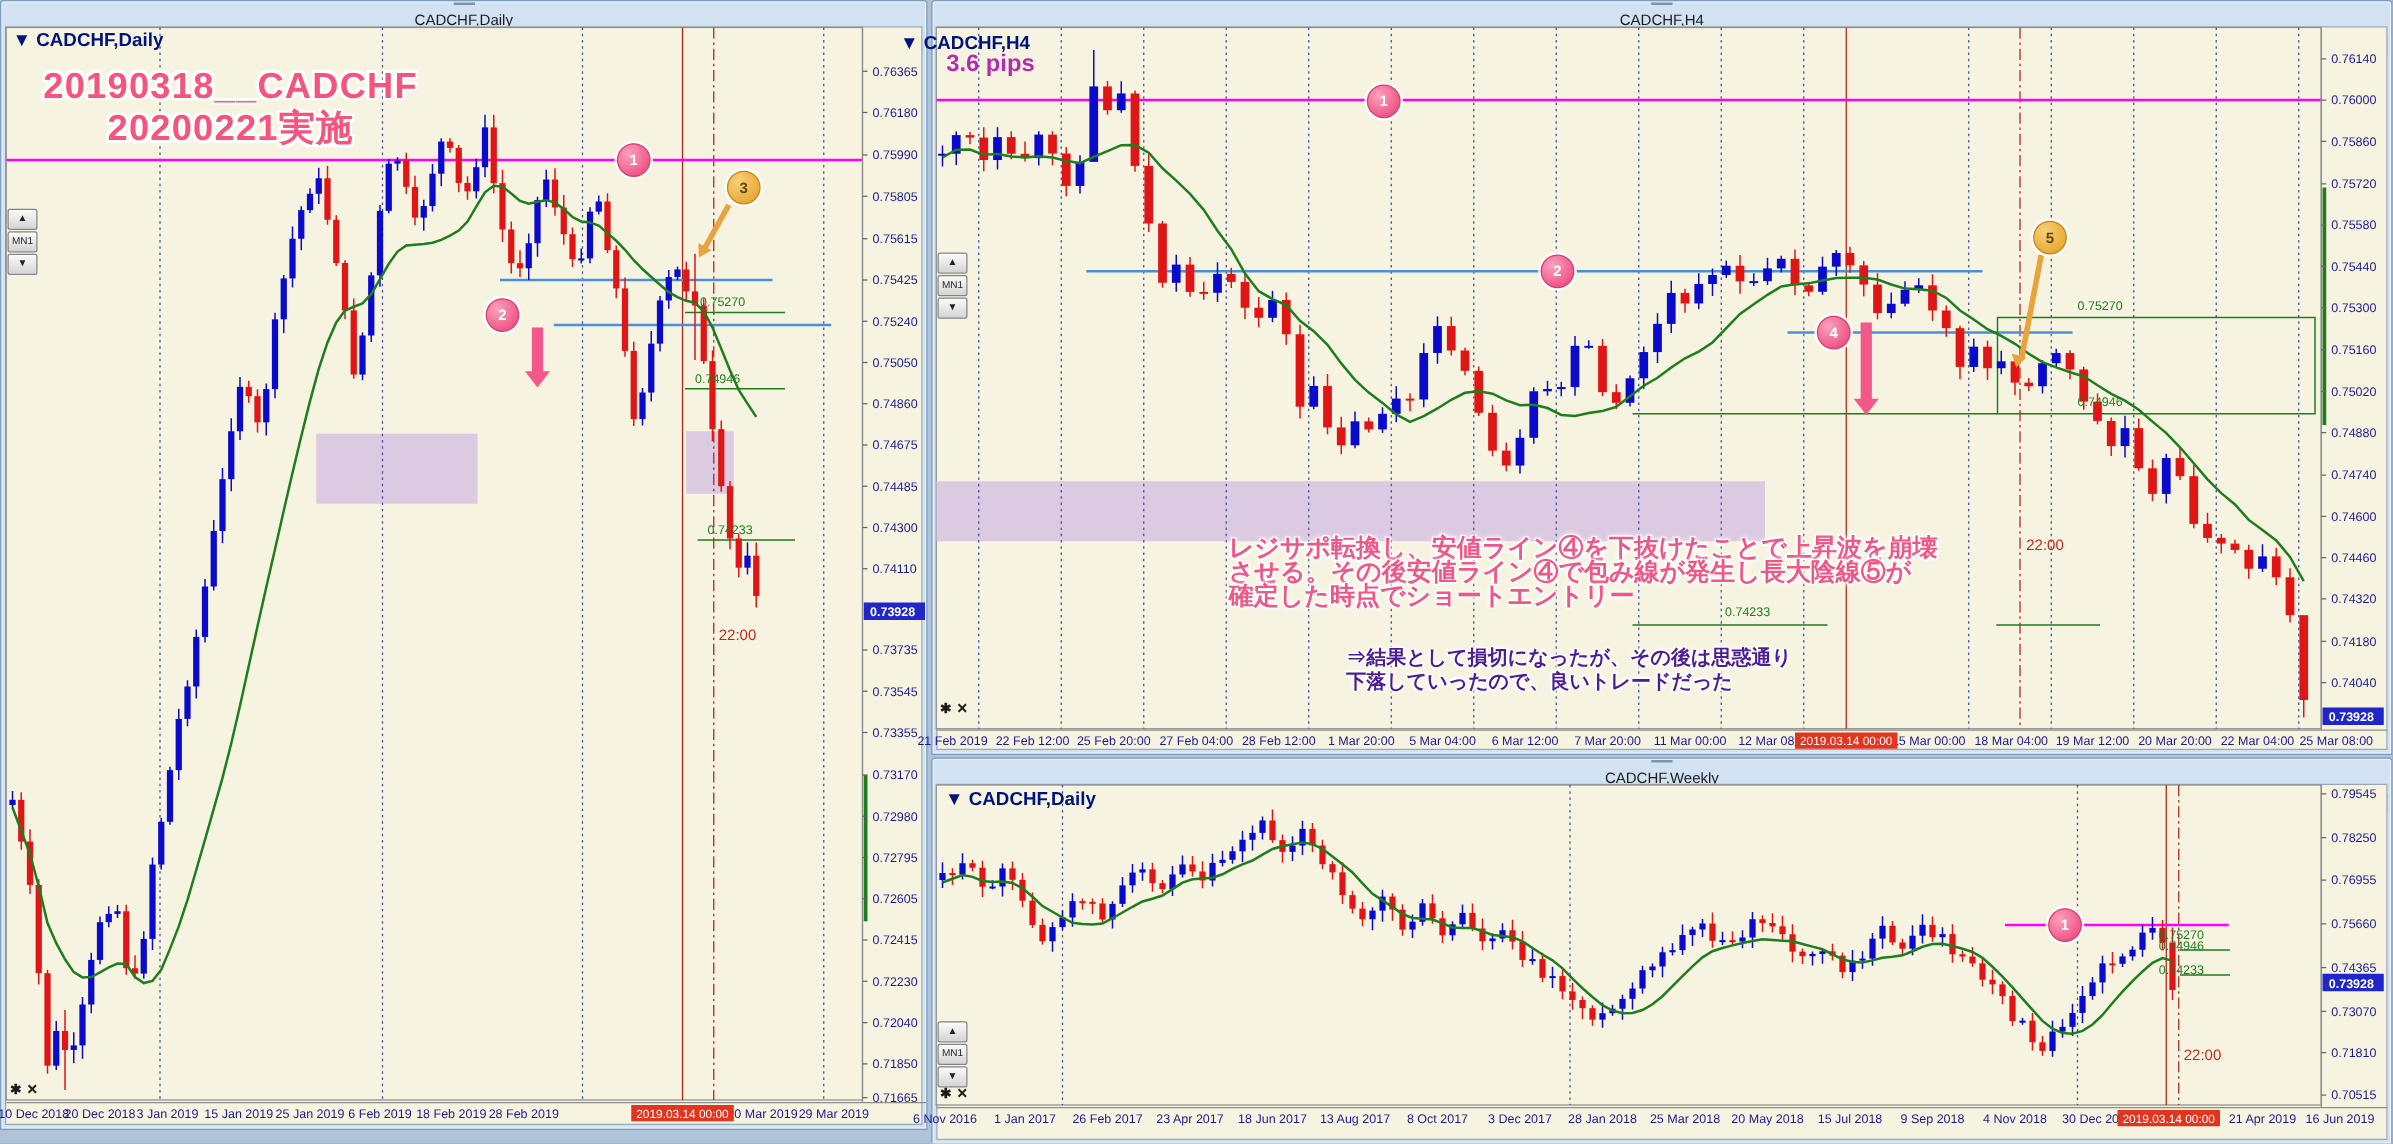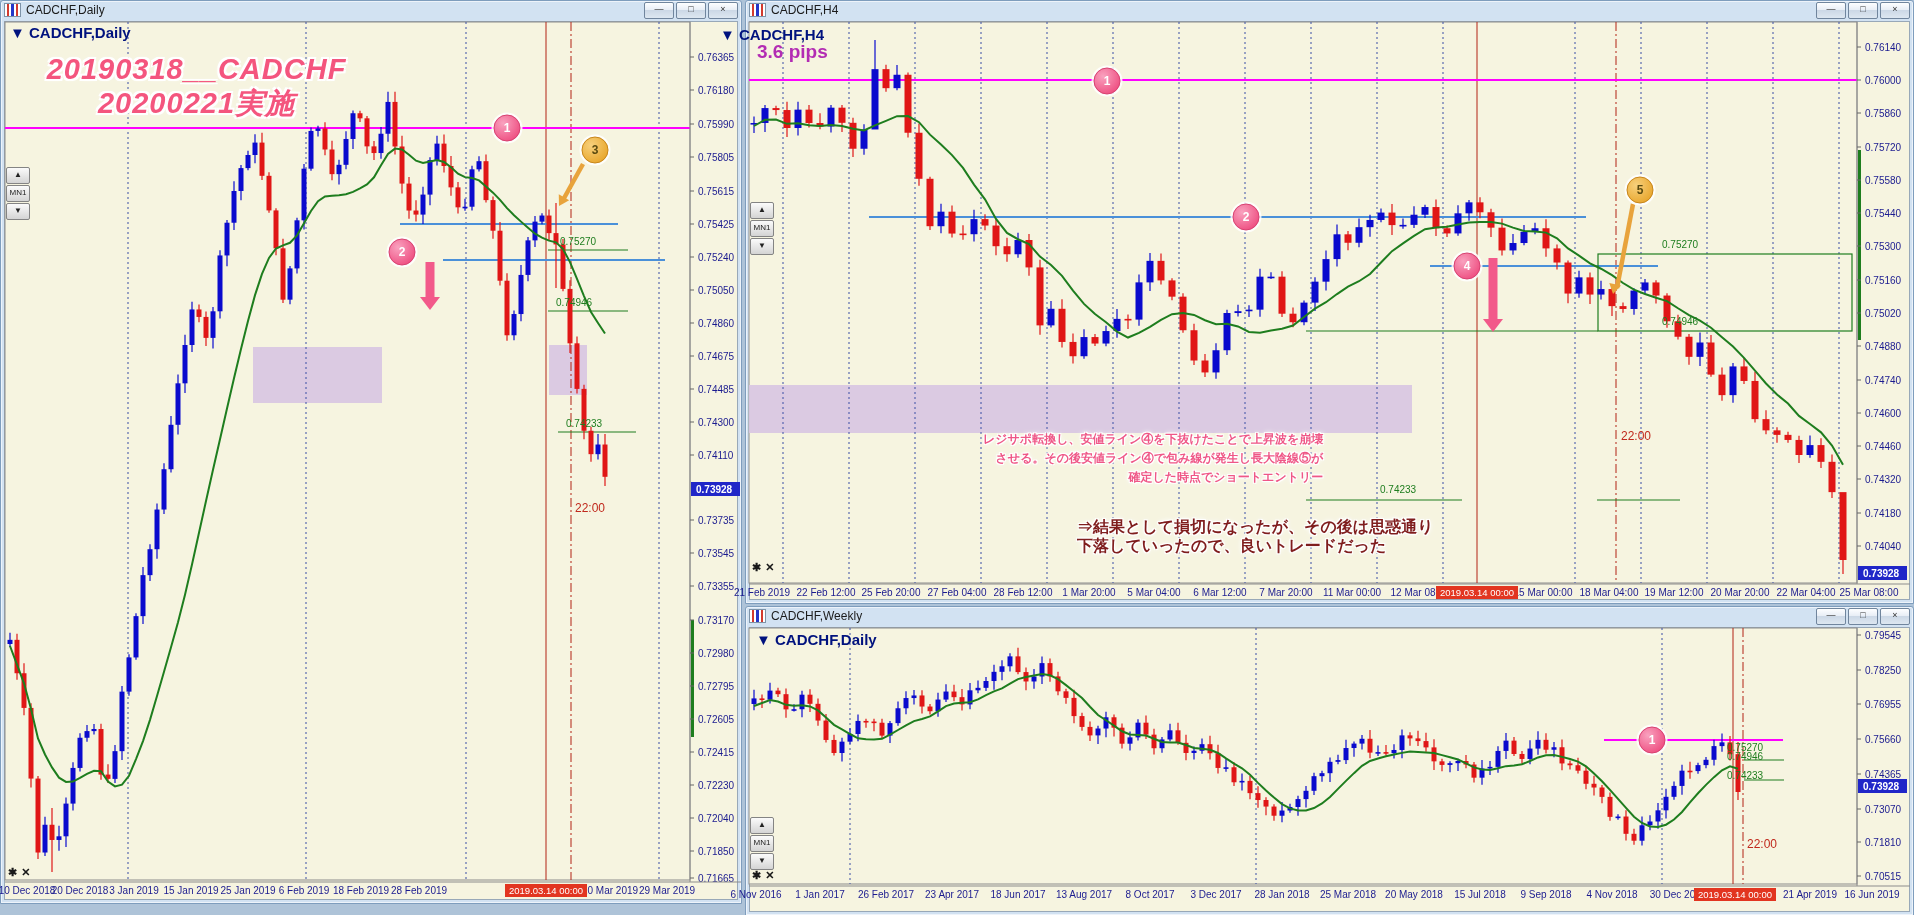--- a/index.html
+++ b/index.html
@@ -1,35 +1,35 @@
 <!DOCTYPE html>
 <html><head>
 <meta charset="utf-8">
 <style>
   html,body{margin:0;padding:0;background:#8ea7c0;font-family:"Liberation Sans",sans-serif;}
   #stage{position:relative;width:1914px;height:915px;background:#aec3d8;overflow:hidden;}
   .window{position:absolute;background:#d2e2f2;border:1px solid #7e9dbd;border-radius:3px 3px 0 0;
           box-shadow:inset 0 0 0 1px rgba(255,255,255,.6);}
   .titlebar{position:absolute;left:3px;right:3px;top:1px;height:16px;display:flex;align-items:center;gap:5px;
-            font-size:12px;color:#1b1b1b;}
+            font-size:12px;color:#1b1b1b;flex-direction:column;}
   .wicon{width:15px;height:12px;border:1px solid #7d93a8;background:
          linear-gradient(90deg,#fff 0 2px,#d23a2e 2px 4px,#fff 4px 6px,#2436c8 6px 9px,#fff 9px 11px,#d23a2e 11px 13px,#fff 13px);}
   .wtitle{white-space:nowrap;}
   .wbtns{margin-left:auto;display:flex;gap:2px;}
   .wbtn{width:28px;height:15px;border:1px solid #70859d;border-radius:2px;text-align:center;
         background:linear-gradient(#fdfeff,#e8eef6 45%,#ccd8e6 50%,#dde7f1);font-size:9px;line-height:13px;color:#333;}
   .client{position:absolute;left:3px;right:3px;top:20px;bottom:3px;background:#f6f4e0;border:1px solid #98a8b8;}
   #overlay{position:absolute;left:0;top:0;pointer-events:none;}
   .abs{position:absolute;}
   .sym{font-size:15px;font-weight:bold;color:#00127e;white-space:nowrap;}
   .pips{font-size:19px;font-weight:bold;color:#b32cb3;white-space:nowrap;}
   .note{font-weight:bold;white-space:nowrap;
         text-shadow:-1px -1px 0 #fff,1px -1px 0 #fff,-1px 1px 0 #fff,1px 1px 0 #fff,0 0 4px #fff,0 0 6px #fff;}
-  .note.pink{color:#ef5787;font-size:12px;line-height:19px;text-align:right;}
-  .note.blue{color:#7f1d1d;font-size:16px;line-height:19px;}
+  .note.pink{color:#ef5787;font-size:20px;line-height:19px;}
+  .note.blue{color:#4c1d95;font-size:16px;line-height:19px;}
   .bigtitle{color:#f4557e;font-size:29px;line-height:34px;font-weight:bold;text-align:center;letter-spacing:1px;
         text-shadow:-2px -2px 0 #fff,2px -2px 0 #fff,-2px 2px 0 #fff,2px 2px 0 #fff,0 0 5px #fff;}
   .tfnav{width:24px;}
   .tfbtn{height:15px;margin-bottom:1px;background:linear-gradient(#fbfbfb,#d4d4d4);border:1px solid #848484;
          border-radius:2px;font-size:8px;text-align:center;line-height:13px;color:#222;}
   .cicons{display:flex;gap:4px;}
   .cicon{font-size:11px;font-weight:bold;color:#1a1a1a;line-height:13px;}
 </style>
 </head>
 <body>
@@ -986,21 +986,21 @@
         <text x="1872" y="898" text-anchor="middle" fill="#1b1b8f" font-size="10" font-family="Liberation Sans,sans-serif">16 Jun 2019</text>
         <rect x="1694" y="888" width="82" height="13" fill="#e23520"></rect>
         <text x="1735" y="898" text-anchor="middle" fill="#fff" font-size="9.5" font-family="Liberation Sans,sans-serif">2019.03.14 00:00</text>
       </g>
     </svg>
 
   <div class="abs sym" id="sym-daily" style="left: 10px; top: 24px;">▼ CADCHF,Daily</div>
   <div class="abs sym" id="sym-h4" style="left: 720px; top: 26px;">▼ CADCHF,H4</div>
   <div class="abs sym" id="sym-weekly" style="left: 756px; top: 631px;">▼ CADCHF,Daily</div>
   <div class="abs pips" id="h4-pips" style="left: 757px; top: 41px;">3.6 pips</div>
-  <div class="abs bigtitle" id="big-title" style="left: 24px; top: 52px; width: 345px; font-style: italic;">20190318__CADCHF<br>20200221実施</div>
+  <div class="abs bigtitle" id="big-title" style="left: 12px; top: 52px; width: 345px;">20190318__CADCHF<br>20200221実施</div>
   <div class="abs note pink" id="note-h4-pink" style="left: 983px; top: 430px;">レジサポ転換し、安値ライン④を下抜けたことで上昇波を崩壊<br>させる。その後安値ライン④で包み線が発生し長大陰線⑤が<br>確定した時点でショートエントリー</div>
   <div class="abs note blue" id="note-h4-blue" style="left: 1077px; top: 517px;">⇒結果として損切になったが、その後は思惑通り<br>下落していったので、良いトレードだった</div>
 <div class="abs tfnav" style="left: 6px; top: 167px;">
       <div class="tfbtn">▲</div>
       <div class="tfbtn">MN1</div>
       <div class="tfbtn">▼</div>
     </div>
     <div class="abs tfnav" style="left: 750px; top: 202px;">
       <div class="tfbtn">▲</div>
       <div class="tfbtn">MN1</div>

